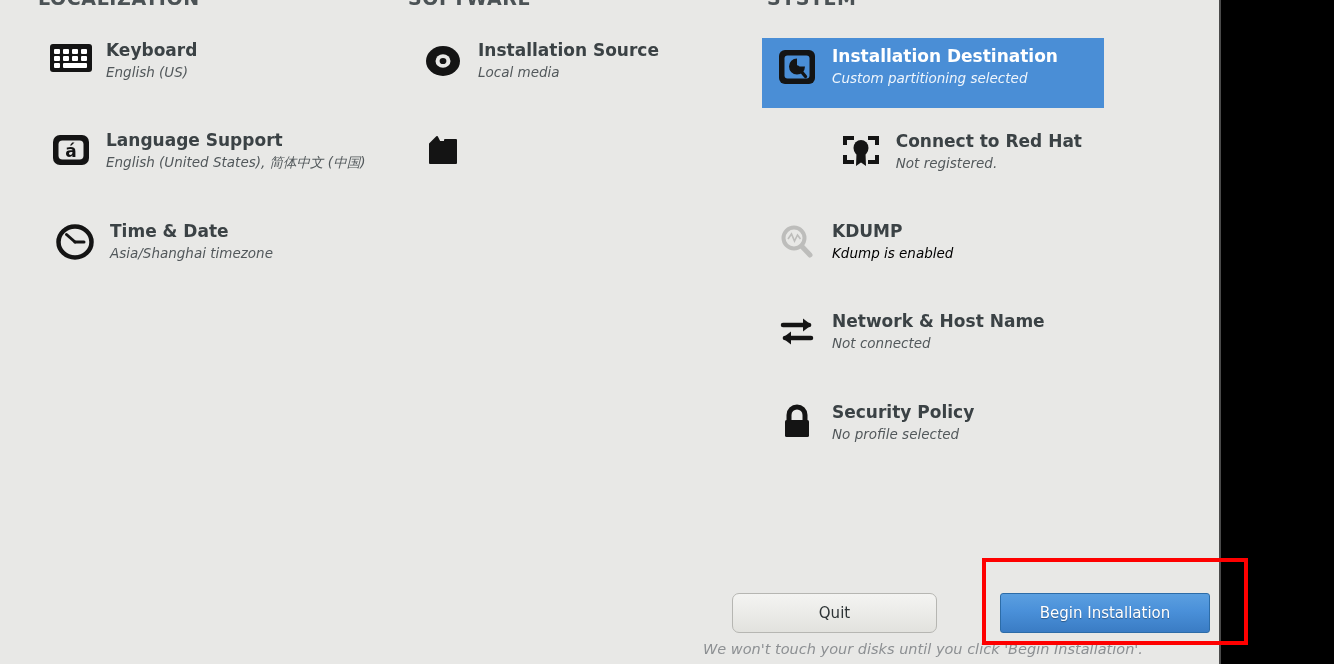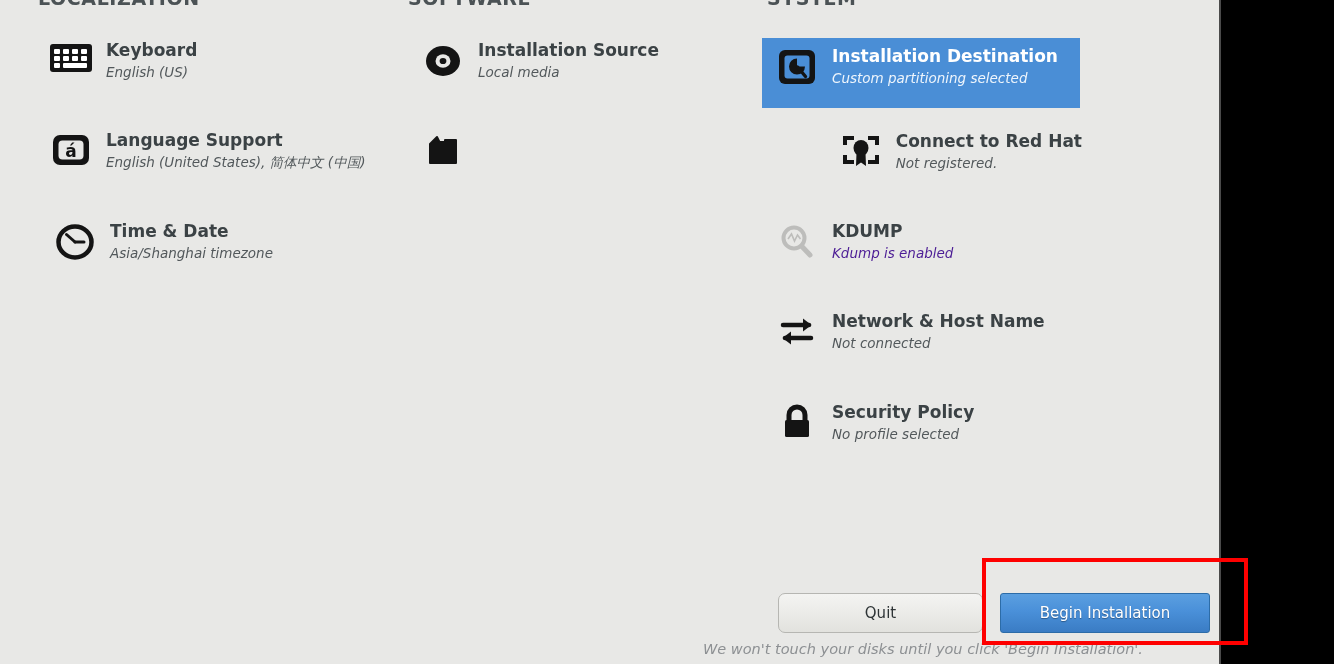--- a/index.html
+++ b/index.html
@@ -100,26 +100,26 @@
     font-size: 13.5px;
     font-style: italic;
     color: #52585b;
     line-height: 19px;
     margin-top: 2px;
     max-width: 260px;
   }
   .spoke.selected .spoke-title { color: #ffffff; }
   .spoke.selected .spoke-sub   { color: #eef5fc; }
   .spoke.disabled .spoke-title { color: #3b4245; }
-  .spoke.disabled .spoke-sub   { color: #4c1d95; }
+  .spoke.disabled .spoke-sub   { color: #000000; }
 
   
   #quit-button {
     position: absolute;
-    left: 778px; top: 593px;
+    left: 732px; top: 593px;
     width: 205px; height: 40px;
     border: 1px solid #b6b6b2;
     border-radius: 7px;
     background: linear-gradient(to bottom, #f4f4f2 0%, #e2e2de 100%);
     color: #2e3436;
     font-size: 15px;
     display: flex;
     align-items: center;
     justify-content: center;
     box-sizing: border-box;
@@ -245,21 +245,21 @@
           <svg width="40" height="38" viewBox="0 0 40 38">
             <path d="M7 12 L14 5 L16.5 10 L22 10 L22 8 L33 8 L33 31 L7 31 Z" fill="#141414" stroke="#141414" stroke-width="2" stroke-linejoin="round"></path>
           </svg>
         </div>
       </div>
     </div>
 
     <div class="column" id="col-system">
       <div class="section-header">SYSTEM</div>
 
-      <div class="spoke selected" style="left:0px; top:38px; width:318px; height:70px;">
+      <div class="spoke selected" style="left:0px; top:38px; width:342px; height:70px;">
         <div class="spoke-icon">
           <svg width="42" height="40" viewBox="0 0 42 40">
             <rect x="3" y="2" width="36" height="34" rx="6" fill="#141414"></rect>
             <rect x="8.5" y="7.5" width="25" height="23" rx="3" fill="#4a8ed6"></rect>
             <path d="M21 10.5 a8 8 0 1 0 8 8 h-8 z" fill="#141414"></path>
             <line x1="21.5" y1="19" x2="29.5" y2="28.5" stroke="#141414" stroke-width="3.4" stroke-linecap="round"></line>
           </svg>
         </div>
         <div class="spoke-text">
           <div class="spoke-title">Installation Destination</div>

